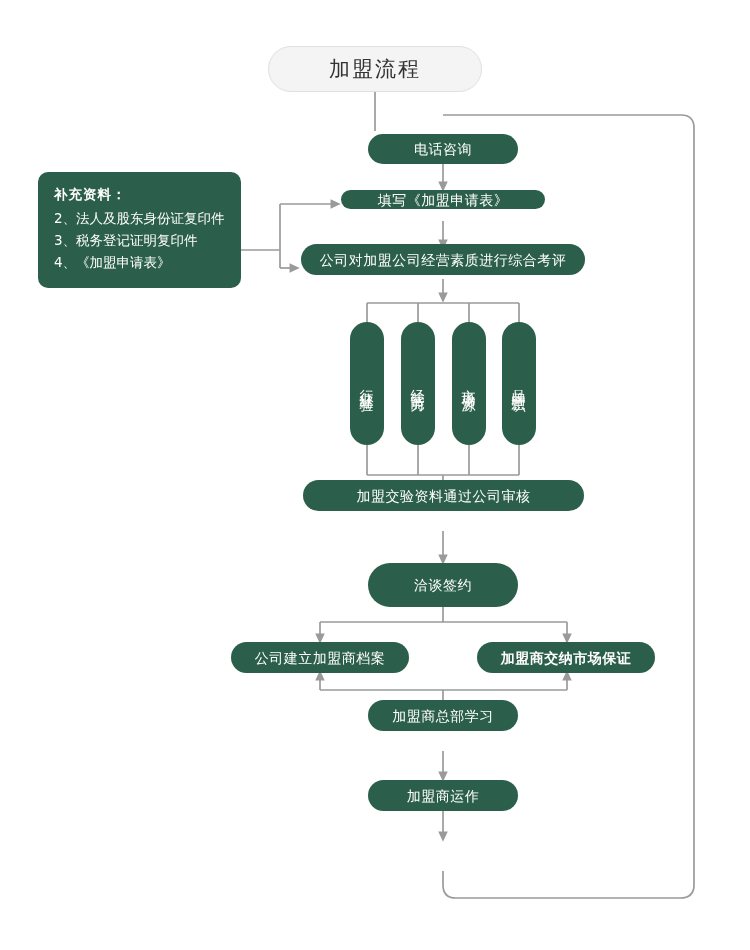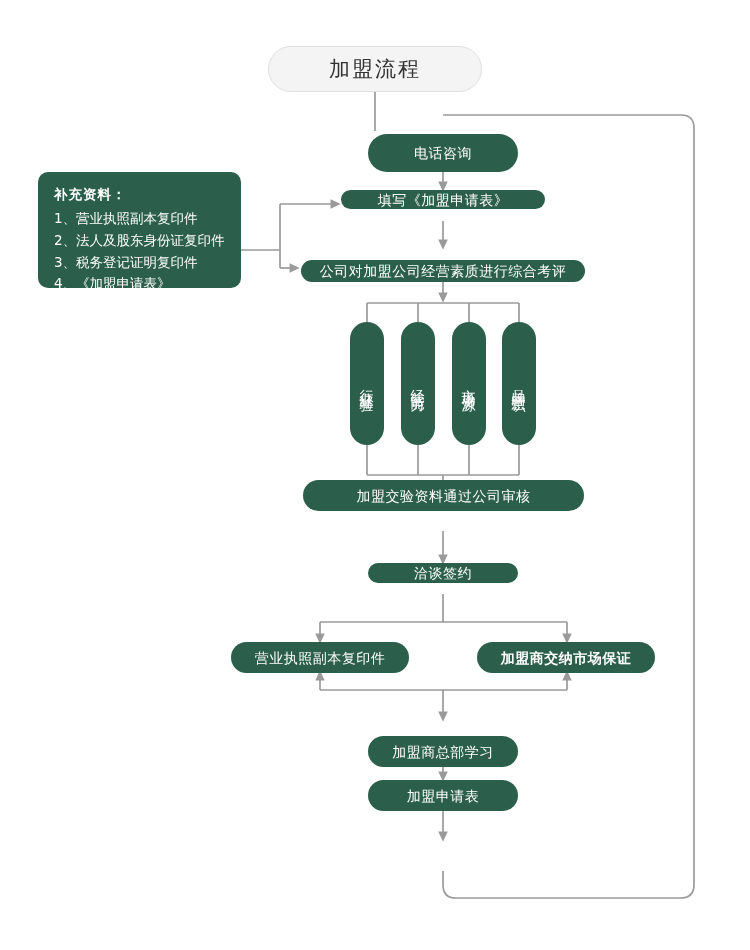--- a/index.html
+++ b/index.html
@@ -120,43 +120,42 @@
       <path d="M280,204 L337,204" marker-end="url(#arw)"></path>
       <path d="M280,268 L296,268" marker-end="url(#arw)"></path>
     </g>
   </svg>
 
   <div class="title-node" style="left:268px;top:46px;width:214px;height:46px;">加盟流程</div>
 
   <div class="sidebox" style="left:38px;top:172px;width:203px;height:116px;">
     <div class="sb-title">补充资料：</div>
     <ol>
-      <li><span class="num">1、</span><span>营业执照副本复印件</span></li>
       <li><span class="num">2、</span><span>法人及股东身份证复印件</span></li>
       <li><span class="num">3、</span><span>税务登记证明复印件</span></li>
       <li><span class="num">4、</span><span>《加盟申请表》</span></li>
     </ol>
   </div>
 
-  <div class="node" style="left:368px;top:134px;width:150px;height:38px;">电话咨询</div>
+  <div class="node" style="left:368px;top:134px;width:150px;height:30px;">电话咨询</div>
 
   <div class="node" style="left:341px;top:190px;width:204px;height:19px;">填写《加盟申请表》</div>
 
-  <div class="node" style="left:301px;top:260px;width:284px;height:22px;">公司对加盟公司经营素质进行综合考评</div>
+  <div class="node" style="left:301px;top:244px;width:284px;height:31px;">公司对加盟公司经营素质进行综合考评</div>
 
   <div class="vnode" style="left:350px;top:322px;width:34px;height:123px;">行业经验</div>
   <div class="vnode" style="left:401px;top:322px;width:34px;height:123px;">经营能力</div>
   <div class="vnode" style="left:452px;top:322px;width:34px;height:123px;">市场资源</div>
   <div class="vnode" style="left:502px;top:322px;width:34px;height:123px;">品牌意识</div>
 
   <div class="node" style="left:303px;top:480px;width:281px;height:31px;">加盟交验资料通过公司审核</div>
 
-  <div class="node" style="left:368px;top:563px;width:150px;height:20px;">洽谈签约</div>
+  <div class="node" style="left:368px;top:563px;width:150px;height:44px;">洽谈签约</div>
 
-  <div class="node" style="left:231px;top:642px;width:178px;height:31px;">营业执照副本复印件</div>
+  <div class="node" style="left:231px;top:642px;width:178px;height:31px;">公司建立加盟商档案</div>
   <div class="node" style="left:477px;top:642px;width:178px;height:31px;font-weight:bold;">加盟商交纳市场保证</div>
 
-  <div class="node" style="left:368px;top:736px;width:150px;height:31px;">加盟商总部学习</div>
+  <div class="node" style="left:368px;top:700px;width:150px;height:31px;">加盟商总部学习</div>
 
-  <div class="node" style="left:368px;top:780px;width:150px;height:31px;">加盟申请表</div>
+  <div class="node" style="left:368px;top:780px;width:150px;height:31px;">加盟商运作</div>
 
 
 </div>
 
 </body></html>

